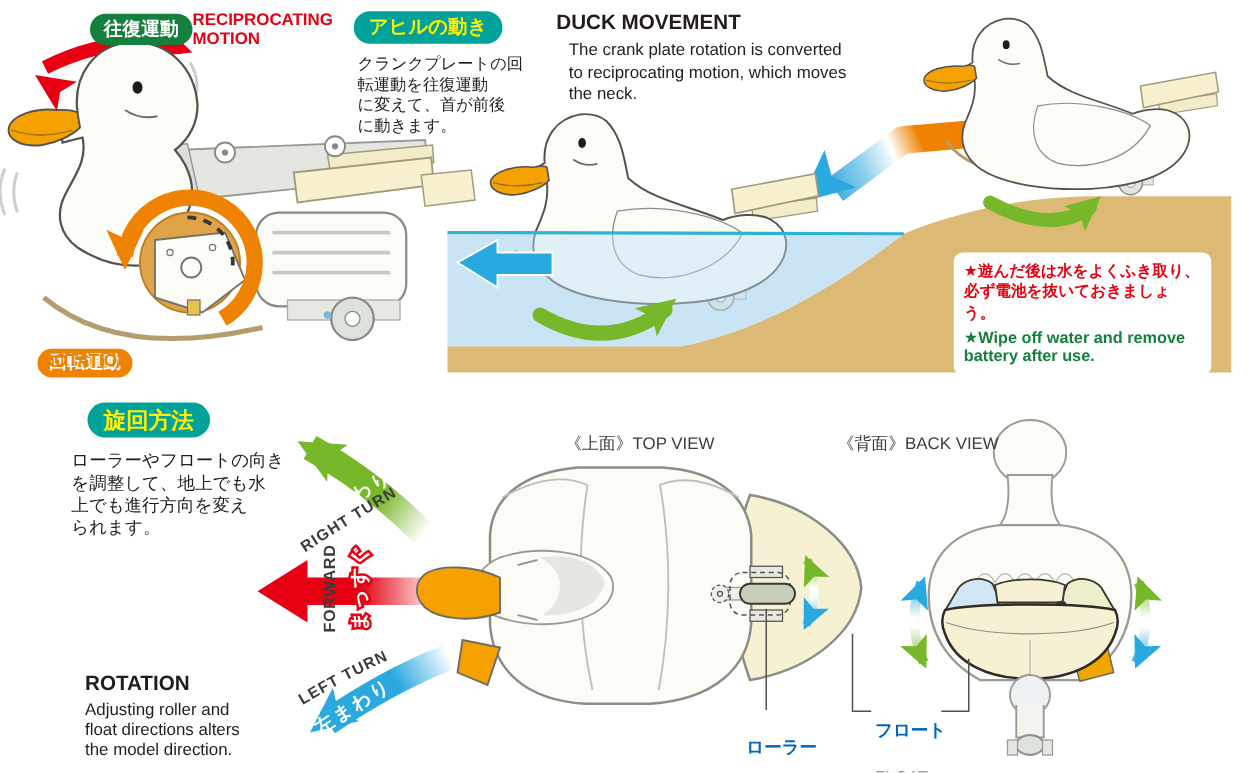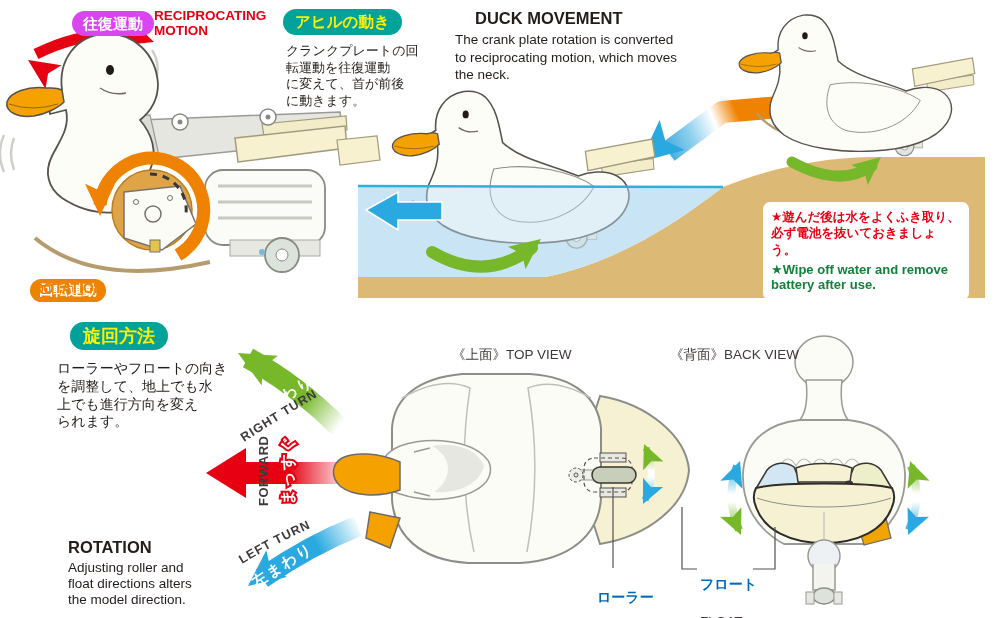--- a/index.html
+++ b/index.html
@@ -1,21 +1,21 @@
 <!DOCTYPE html>
 <html><head>
 <meta charset="utf-8">
 <style>
   html,body{margin:0;padding:0;background:#ffffff;}
   #stage{position:relative;width:1000px;height:618px;background:#fff;overflow:hidden;
          font-family:"Liberation Sans","DejaVu Sans",sans-serif;color:#221d1a;}
   #art{position:absolute;left:0;top:0;z-index:1;}
   .txt{position:absolute;z-index:2;white-space:pre-line;}
   .pill{display:inline-block;font-weight:bold;border-radius:16px;line-height:1;}
-  .pill-red{background:#d946ef;color:#ffffff;font-size:15px;padding:5px 11px;}
+  .pill-red{background:#15803d;color:#ffffff;font-size:15px;padding:5px 11px;}
   .pill-orange{background:#ef8200;color:#ffffff;font-size:14.5px;padding:4px 9px;margin-top:25px;}
   .pill-teal{background:#00a29a;color:#fff000;font-size:15.5px;padding:5px 12px;}
   .pill-teal-lg{background:#00a29a;color:#fff000;font-size:18px;padding:5px 13px;}
   .red-label{color:#e60012;font-weight:bold;font-size:13.5px;line-height:1.1;}
   .orange-label{color:#ef8200;font-weight:bold;font-size:14px;}
   .h-title{font-weight:bold;font-size:16.5px;color:#221d1a;}
   .jp-par{font-size:13px;line-height:1.28;color:#221d1a;}
   .en-par{font-size:13.5px;line-height:1.3;color:#221d1a;}
   .view-h{font-size:13.5px;color:#3e3a39;}
   .warn{left:763px;top:202px;width:206px;background:#ffffff;border-radius:7px;
@@ -282,21 +282,21 @@
 MOTION</div>
 
 <span class="txt pill pill-orange" style="left:30px;top:254px;">回転運動</span>
 <div class="txt orange-label" style="left:33px;top:280px;">ROTATION</div>
 
 <span class="txt pill pill-teal" style="left:283px;top:9px;">アヒルの動き</span>
 <div class="txt jp-par" style="left:286px;top:43px;width:148px;">クランクプレートの回
 転運動を往復運動
 に変えて、首が前後
 に動きます。</div>
-<div class="txt h-title" style="left:475px;top:9px;text-align:center;">DUCK MOVEMENT</div>
+<div class="txt h-title" style="left:445px;top:9px;text-align:center;">DUCK MOVEMENT</div>
 <div class="txt en-par" style="left:455px;top:31px;width:265px;">The crank plate rotation is converted
 to reciprocating motion, which moves
 the neck.</div>
 
 <div class="warn">
   <div class="warn-jp">★遊んだ後は水をよくふき取り、
 必ず電池を抜いておきましょう。</div>
   <div class="warn-en">★Wipe off water and remove
 battery after use.</div>
 </div>

